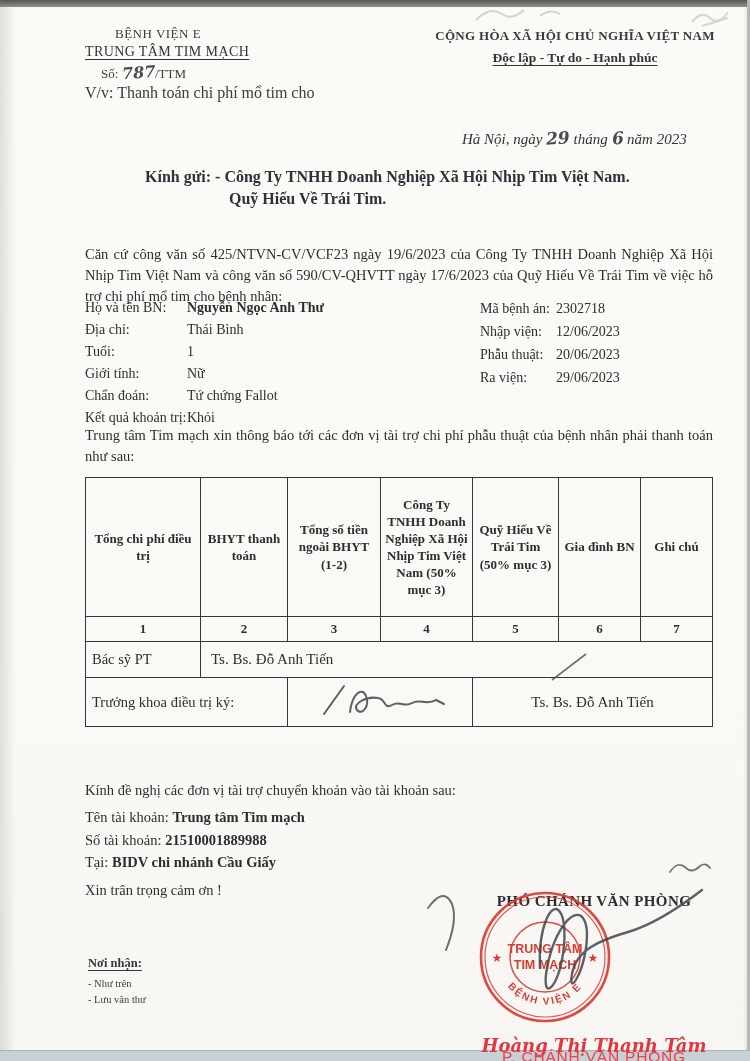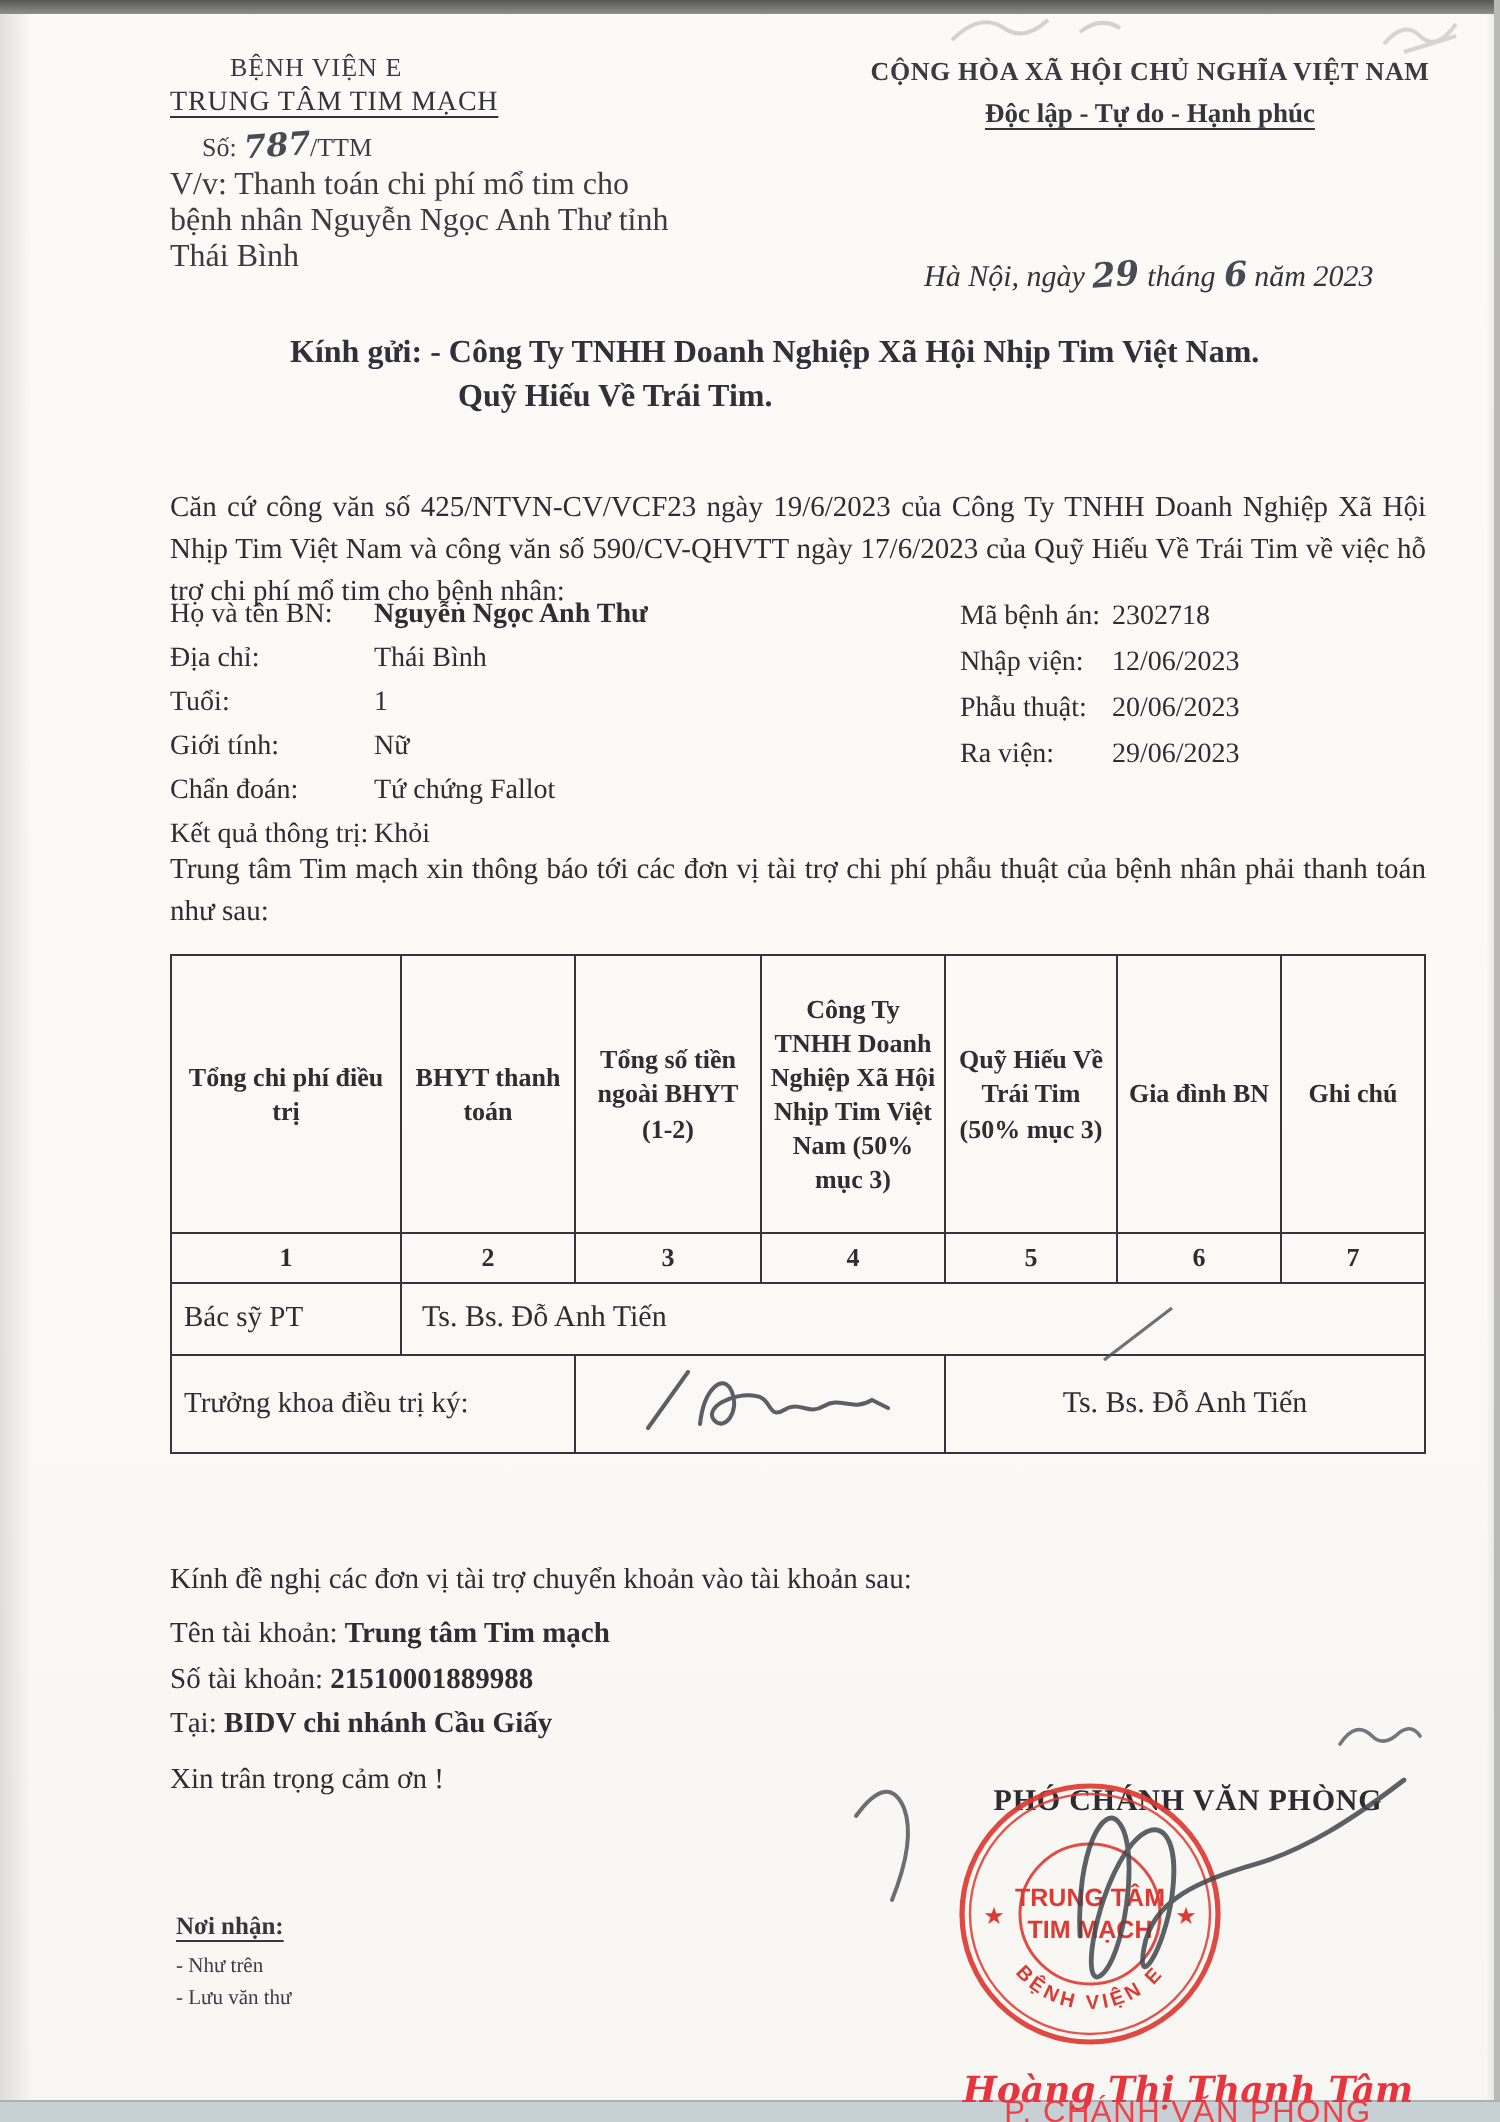--- a/index.html
+++ b/index.html
@@ -49,21 +49,20 @@
   </svg>
 
   <div class="abs" style="left:85px;top:26px;width:275px;">
     <div style="font-size:13px;letter-spacing:.5px;margin-left:30px;color:#3a3a40;">BỆNH VIỆN E</div>
     <div class="u" style="font-size:14px;letter-spacing:.4px;margin-top:2px;color:#33333a;">TRUNG TÂM TIM MẠCH</div>
     <div style="font-size:13px;margin:3px 0 2px 16px;color:#3c3c42;">
       <span>Số:</span>
       <span class="hand" style="font-size:16px;">787</span><span>/TTM</span>
     </div>
     <div class="small">V/v: Thanh toán chi phí mổ tim cho</div>
-    <div class="small">bệnh nhân Nguyễn Ngọc Anh Thư tỉnh Thái Bình</div>
   </div>
 
   <div class="abs ctr" style="left:410px;top:28px;width:330px;">
     <div style="font-size:13px;letter-spacing:.3px;font-weight:bold;color:#3a3a40;">CỘNG HÒA XÃ HỘI CHỦ NGHĨA VIỆT NAM</div>
     <div style="margin-top:4px;">
       <span class="u" style="font-size:13.5px;font-weight:bold;color:#35353c;">Độc lập - Tự do - Hạnh phúc</span>
     </div>
   </div>
 
   <div class="abs" style="left:462px;top:128px;font-style:italic;font-size:15px;color:#33333a;">
@@ -97,21 +96,21 @@
       </div>
       <div class="fieldrow">
         <span class="lbl">Giới tính:</span>
         <span>Nữ</span>
       </div>
       <div class="fieldrow">
         <span class="lbl">Chẩn đoán:</span>
         <span>Tứ chứng Fallot</span>
       </div>
       <div class="fieldrow">
-        <span class="lbl">Kết quả thông trị:</span>
+        <span class="lbl">Kết quả khoản trị:</span>
         <span>Khỏi</span>
       </div>
     </div>
     <div class="abs" style="left:395px;top:0;width:233px;">
       <div class="fieldrow rgt" style="line-height:23px;">
         <span class="lbl">Mã bệnh án:</span>
         <span>2302718</span>
       </div>
       <div class="fieldrow rgt" style="line-height:23px;">
         <span class="lbl">Nhập viện:</span>

